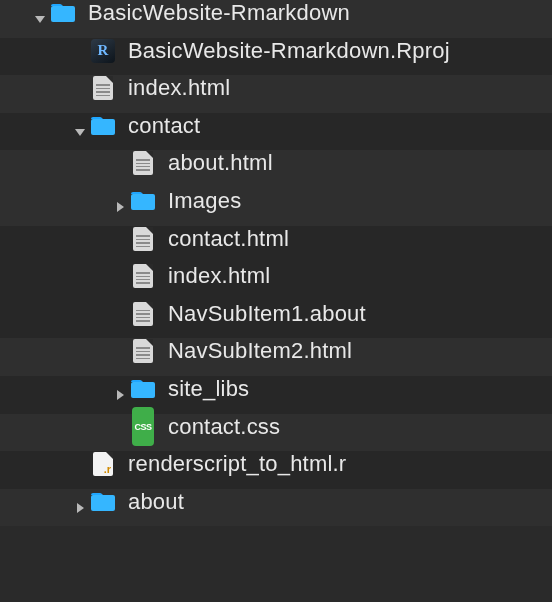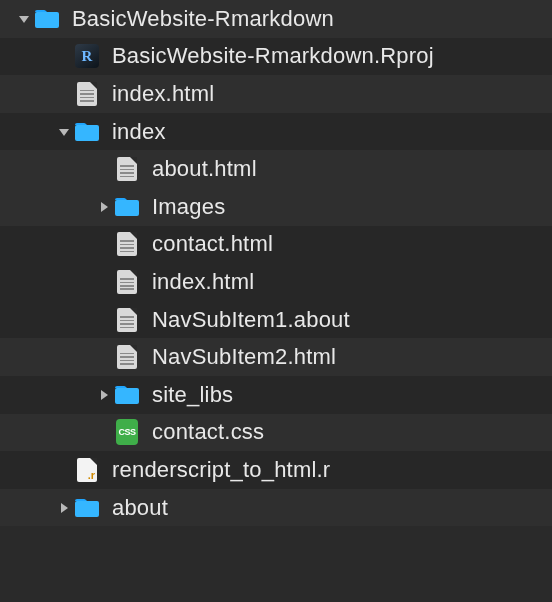--- a/index.html
+++ b/index.html
@@ -8,24 +8,24 @@
     font-family: -apple-system, BlinkMacSystemFont, "Segoe UI", Helvetica, Arial, sans-serif;
     font-size: 22px;
     color: #e6e6e6;
     width: 552px;
     height: 602px;
     overflow: hidden;
   }
   .tree { width: 100%; }
   .row {
     display: flex;
-    align-items: center;
     height: 37.6px;
     white-space: nowrap;
     padding-right: 8px;
+    padding-left: 16px;
   }
   .row.odd  { background: #2f2f2f; }
   .row.even { background: #272727; }
   .indent { display: inline-block; height: 1px; }
   .arrow {
     width: 20px;
     display: inline-flex;
     align-items: center;
     justify-content: center;
     flex-shrink: 0;
@@ -101,21 +101,21 @@
     border-color: transparent #2a2a2a transparent transparent;
   }
   .rscript span {
     font-size: 11px;
     color: #d08a00;
     font-weight: 700;
     padding: 0 2px 1px 0;
   }
   
   .css {
-    width: 22px; height: 26px;
+    width: 22px; height: 39px;
     background: #3fae49;
     border-radius: 4px;
     display: flex; align-items: center; justify-content: center;
     color: #fff;
     font-size: 9px;
     font-weight: 700;
     letter-spacing: -0.5px;
   }
 </style>
 </head>
@@ -161,21 +161,21 @@
         <svg width="12" height="12" viewBox="0 0 12 12">
           <path d="M1 3 L11 3 L6 10 Z" fill="#b9b9b9"></path>
         </svg>
       </span>
       <span class="icon">
         <svg class="folder-svg" width="26" height="22" viewBox="0 0 26 22">
           <path class="tab" d="M1 4 Q1 2 3 2 L10 2 Q11 2 12 3 L13 4 L1 4 Z"></path>
           <rect class="body" x="1" y="4" width="24" height="16" rx="2"></rect>
         </svg>
       </span>
-      <span class="label">index</span>
+      <span class="label">contact</span>
     </div>
     <div class="row odd">
       <span class="indent" style="width:94px"></span>
       <span class="arrow"></span>
       <span class="icon">
         <span class="doc">
           <span class="lines"></span>
         </span>
       </span>
       <span class="label">about.html</span>

